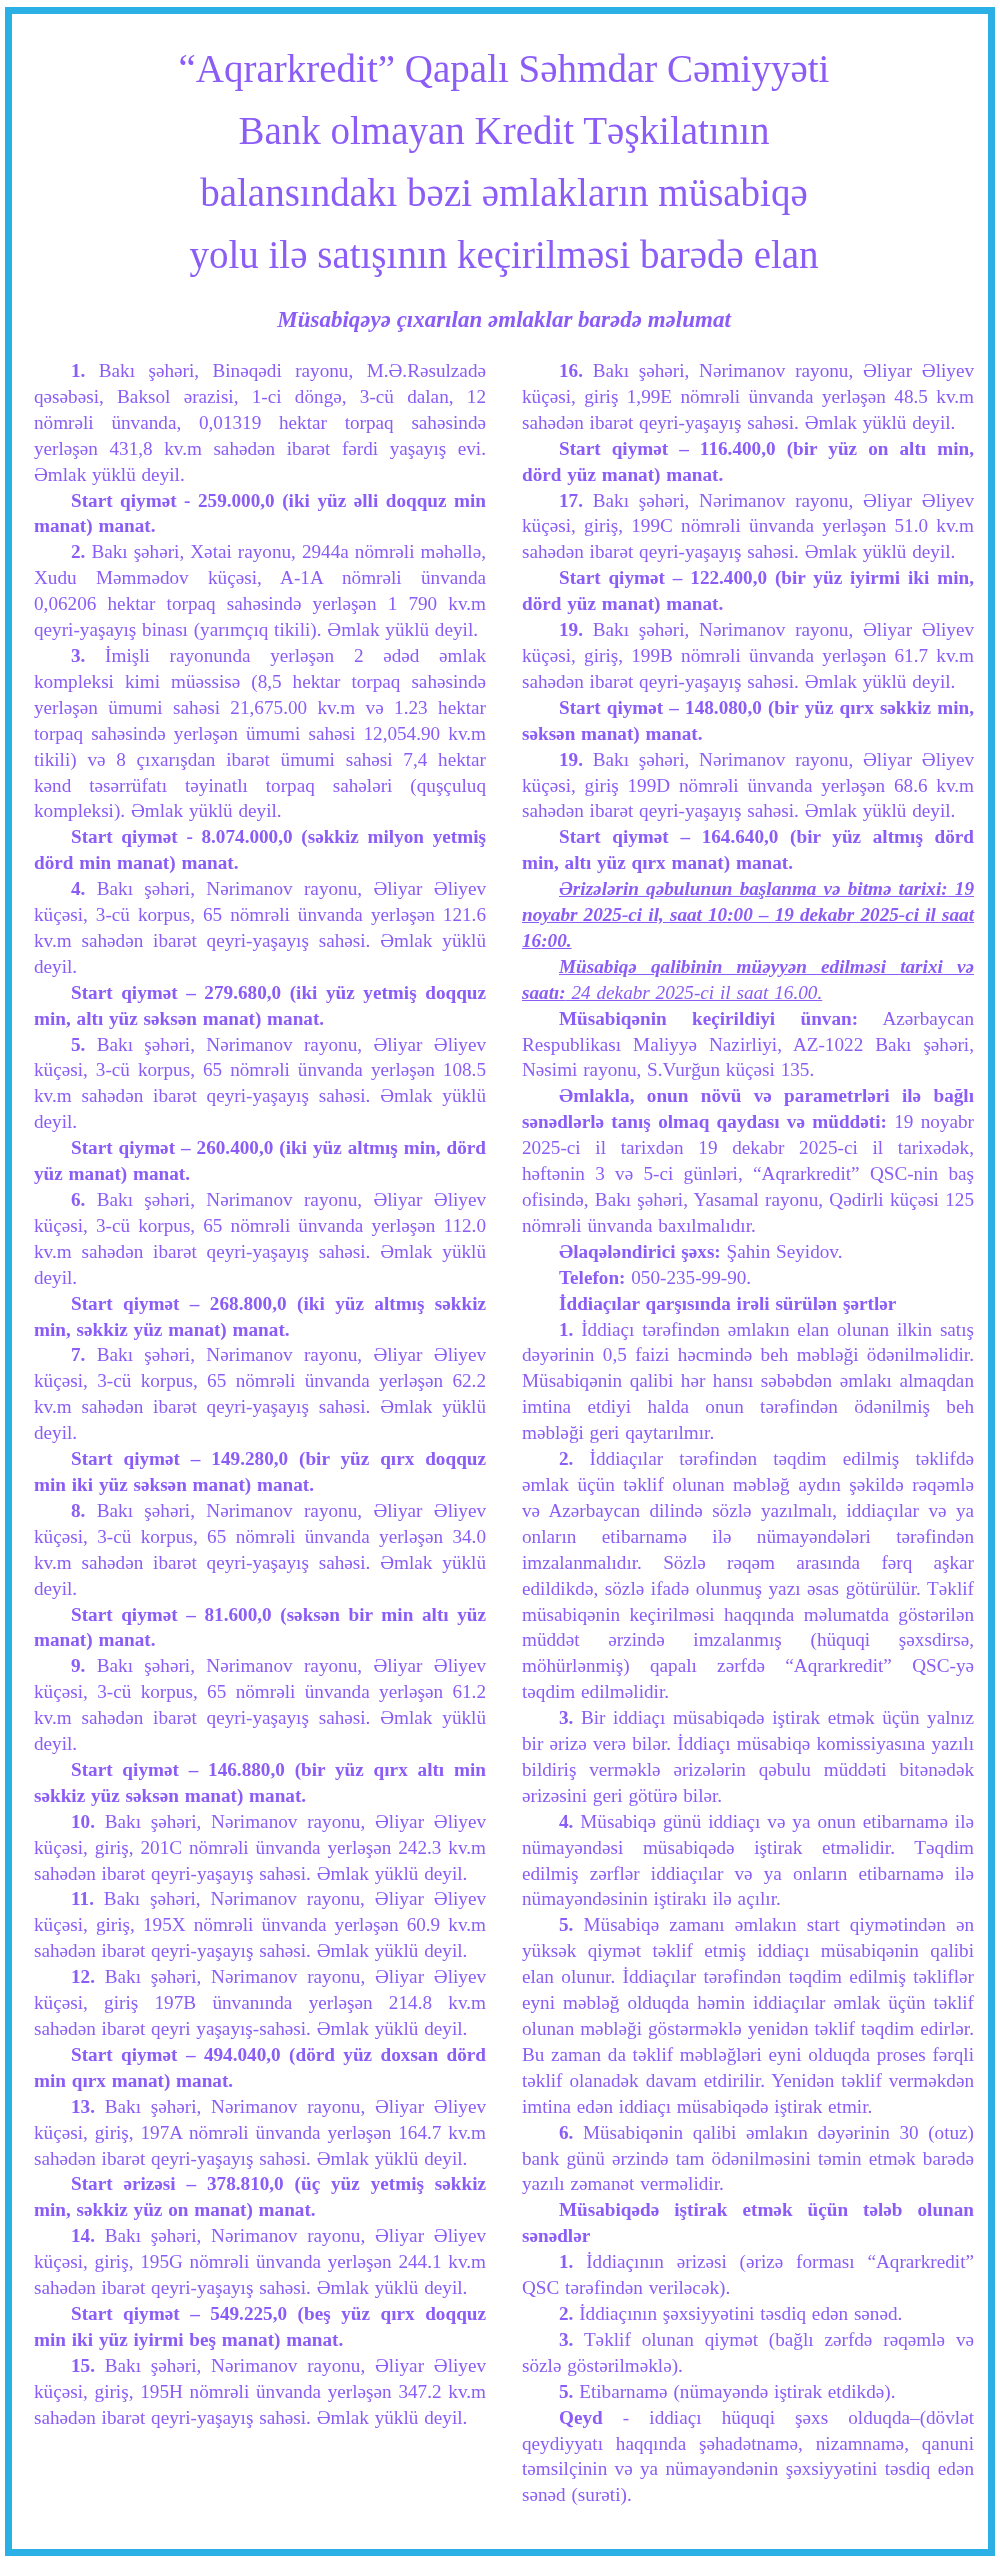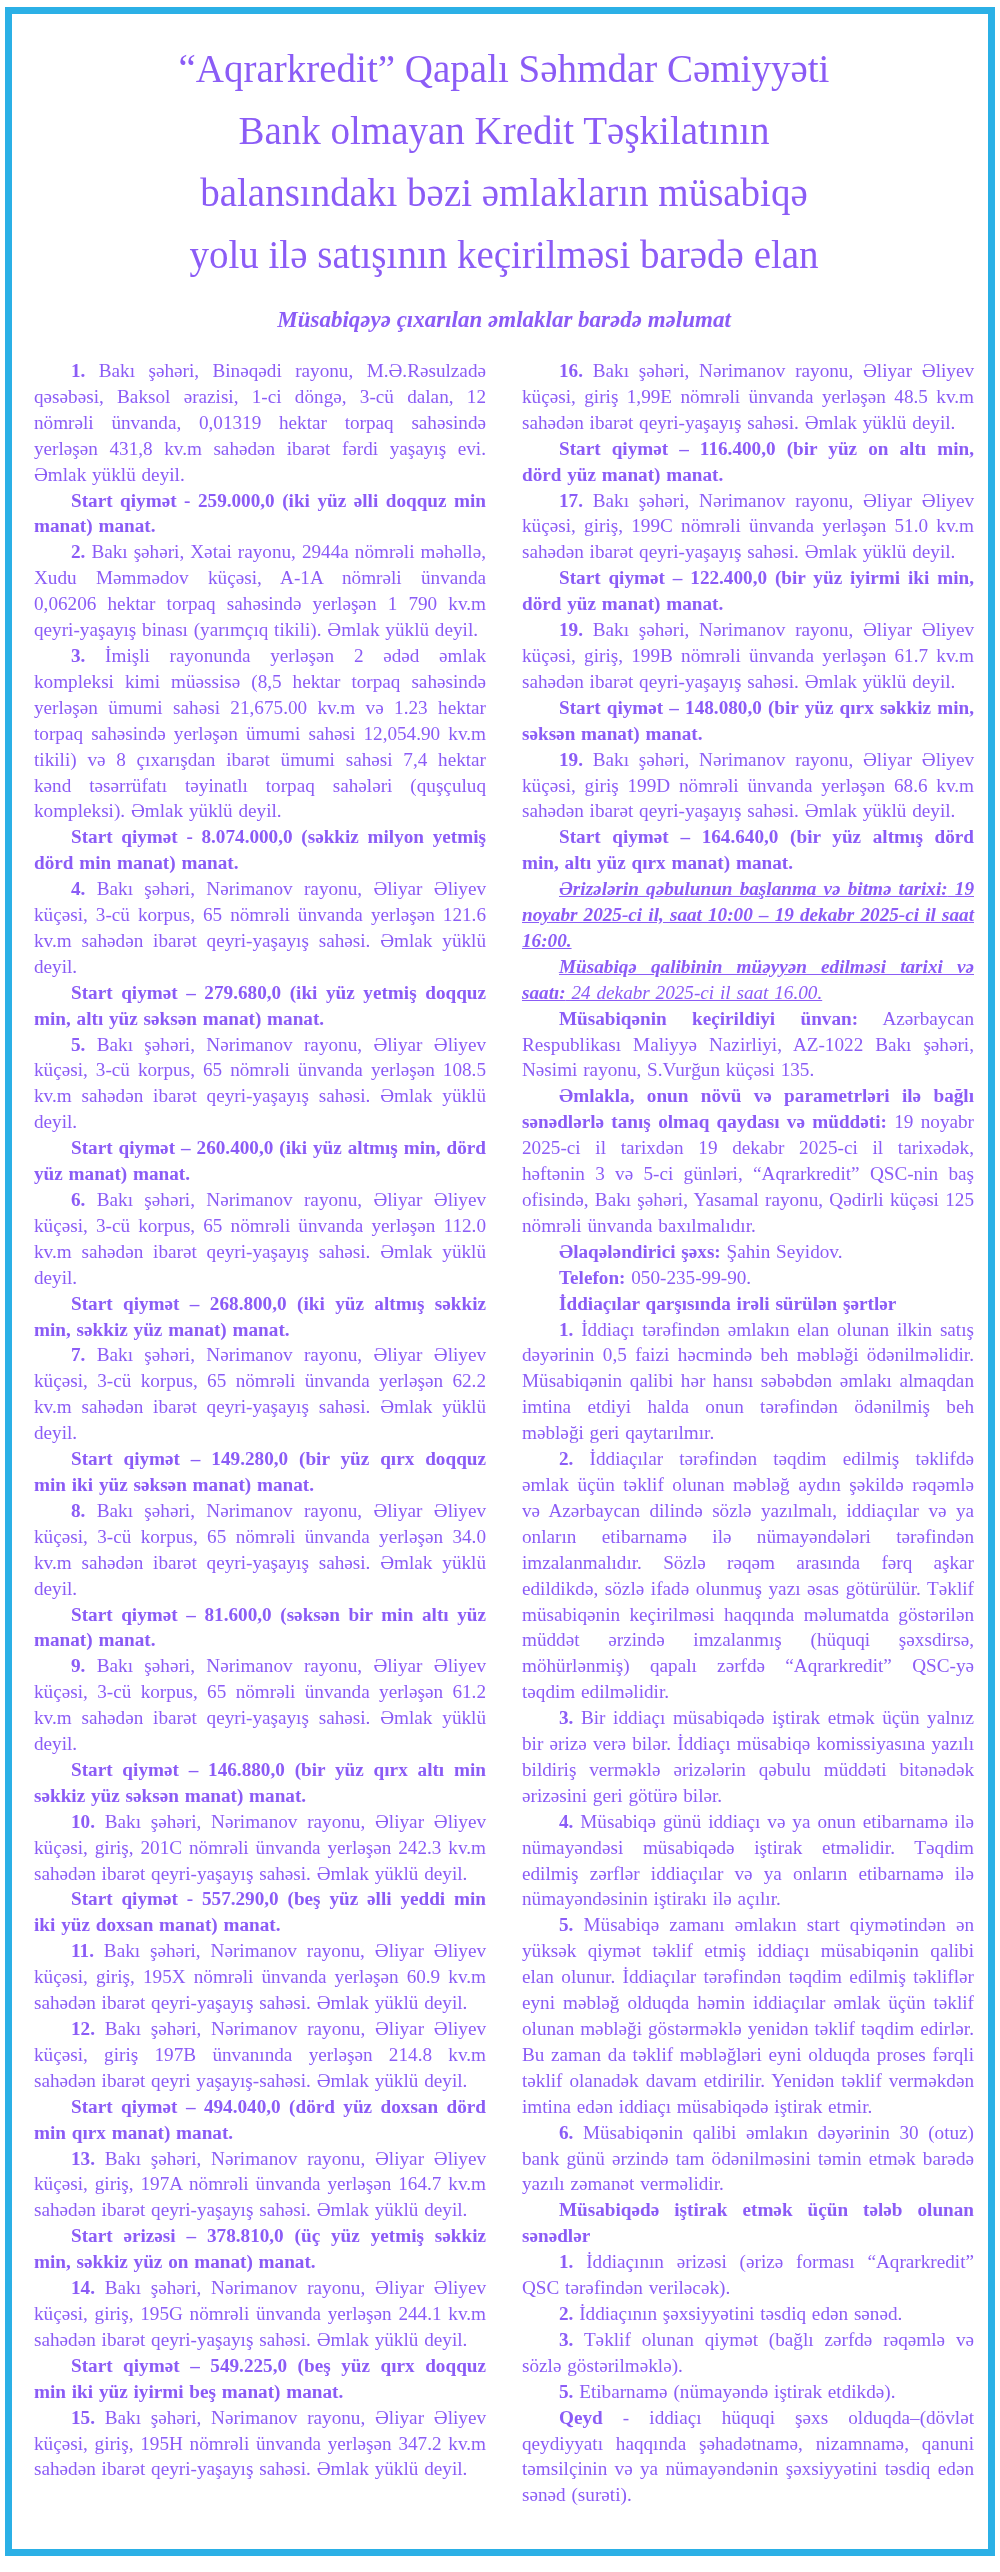--- a/index.html
+++ b/index.html
@@ -94,21 +94,20 @@
           <p class="price">Start qiymət – 260.400,0 (iki yüz altmış min, dörd yüz manat) manat.</p>
           <p class="desc"><strong>6.</strong> Bakı şəhəri, Nərimanov rayonu, Əliyar Əliyev küçəsi, 3-cü korpus, 65 nömrəli ünvanda yerləşən 112.0 kv.m sahədən ibarət qeyri-yaşayış sahəsi. Əmlak yüklü deyil.</p>
           <p class="price">Start qiymət – 268.800,0 (iki yüz altmış səkkiz min, səkkiz yüz manat) manat.</p>
           <p class="desc"><strong>7.</strong> Bakı şəhəri, Nərimanov rayonu, Əliyar Əliyev küçəsi, 3-cü korpus, 65 nömrəli ünvanda yerləşən 62.2 kv.m sahədən ibarət qeyri-yaşayış sahəsi. Əmlak yüklü deyil.</p>
           <p class="price">Start qiymət – 149.280,0 (bir yüz qırx doqquz min iki yüz səksən manat) manat.</p>
           <p class="desc"><strong>8.</strong> Bakı şəhəri, Nərimanov rayonu, Əliyar Əliyev küçəsi, 3-cü korpus, 65 nömrəli ünvanda yerləşən 34.0 kv.m sahədən ibarət qeyri-yaşayış sahəsi. Əmlak yüklü deyil.</p>
           <p class="price">Start qiymət – 81.600,0 (səksən bir min altı yüz manat) manat.</p>
           <p class="desc"><strong>9.</strong> Bakı şəhəri, Nərimanov rayonu, Əliyar Əliyev küçəsi, 3-cü korpus, 65 nömrəli ünvanda yerləşən 61.2 kv.m sahədən ibarət qeyri-yaşayış sahəsi. Əmlak yüklü deyil.</p>
           <p class="price">Start qiymət – 146.880,0 (bir yüz qırx altı min səkkiz yüz səksən manat) manat.</p>
           <p class="desc"><strong>10.</strong> Bakı şəhəri, Nərimanov rayonu, Əliyar Əliyev küçəsi, giriş, 201C nömrəli ünvanda yerləşən 242.3 kv.m sahədən ibarət qeyri-yaşayış sahəsi. Əmlak yüklü deyil.</p>
-          <p class="price">Start qiymət - 557.290,0 (beş yüz əlli yeddi min iki yüz doxsan manat) manat.</p>
           <p class="desc"><strong>11.</strong> Bakı şəhəri, Nərimanov rayonu, Əliyar Əliyev küçəsi, giriş, 195X nömrəli ünvanda yerləşən 60.9 kv.m sahədən ibarət qeyri-yaşayış sahəsi. Əmlak yüklü deyil.</p>
           <p class="desc"><strong>12.</strong> Bakı şəhəri, Nərimanov rayonu, Əliyar Əliyev küçəsi, giriş 197B ünvanında yerləşən 214.8 kv.m sahədən ibarət qeyri yaşayış-sahəsi. Əmlak yüklü deyil.</p>
           <p class="price">Start qiymət – 494.040,0 (dörd yüz doxsan dörd min qırx manat) manat.</p>
           <p class="desc"><strong>13.</strong> Bakı şəhəri, Nərimanov rayonu, Əliyar Əliyev küçəsi, giriş, 197A nömrəli ünvanda yerləşən 164.7 kv.m sahədən ibarət qeyri-yaşayış sahəsi. Əmlak yüklü deyil.</p>
           <p class="price">Start ərizəsi – 378.810,0 (üç yüz yetmiş səkkiz min, səkkiz yüz on manat) manat.</p>
           <p class="desc"><strong>14.</strong> Bakı şəhəri, Nərimanov rayonu, Əliyar Əliyev küçəsi, giriş, 195G nömrəli ünvanda yerləşən 244.1 kv.m sahədən ibarət qeyri-yaşayış sahəsi. Əmlak yüklü deyil.</p>
           <p class="price">Start qiymət – 549.225,0 (beş yüz qırx doqquz min iki yüz iyirmi beş manat) manat.</p>
           <p class="desc"><strong>15.</strong> Bakı şəhəri, Nərimanov rayonu, Əliyar Əliyev küçəsi, giriş, 195H nömrəli ünvanda yerləşən 347.2 kv.m sahədən ibarət qeyri-yaşayış sahəsi. Əmlak yüklü deyil.</p>
         </div>
       <div class="col">

